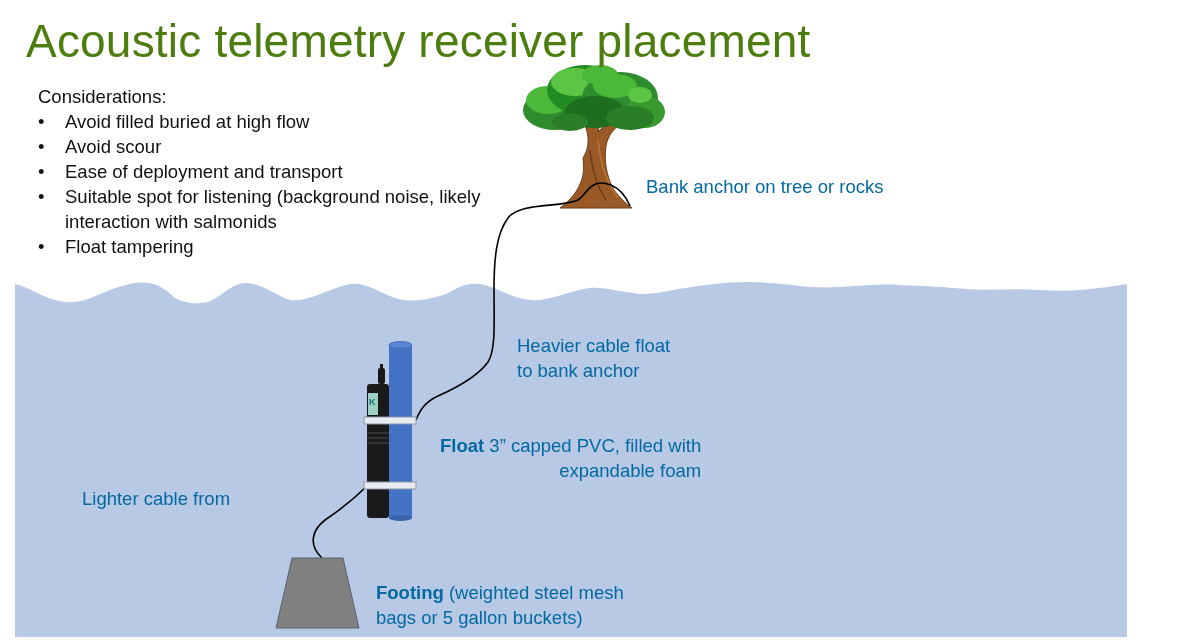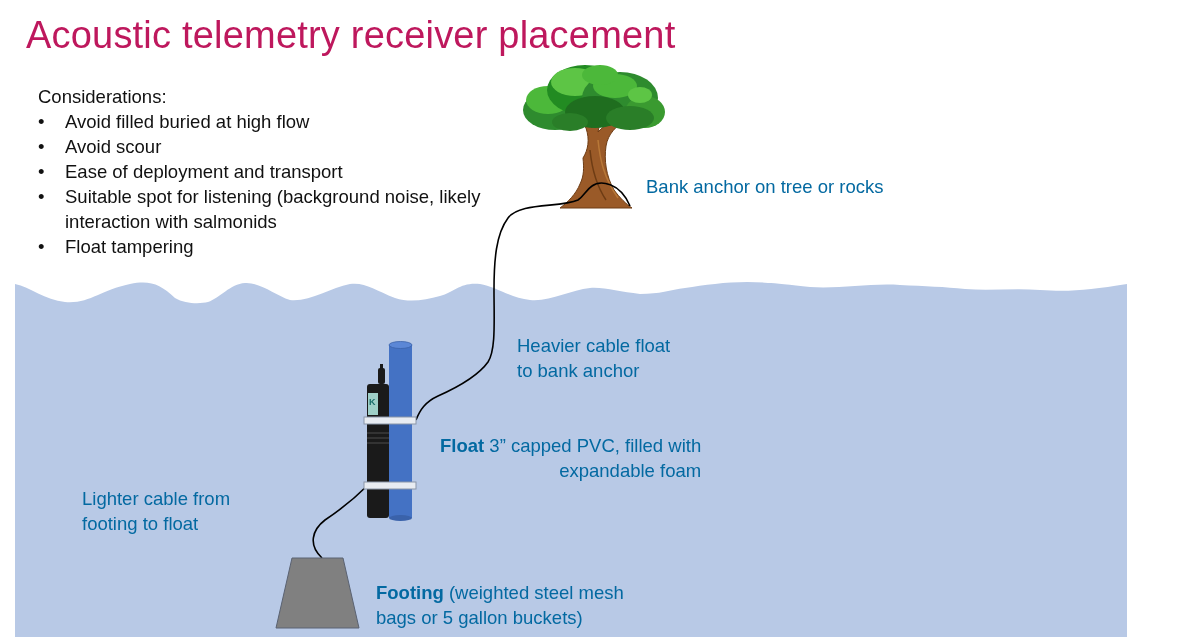--- a/index.html
+++ b/index.html
@@ -7,21 +7,21 @@
       width: 1200px; height: 643px;
       background: #ffffff;
       overflow: hidden;
       font-family: "Liberation Sans", "DejaVu Sans", sans-serif;
       color: #111;
     }
     #stage { position: relative; width: 1200px; height: 643px; }
     #scene { position: absolute; left: 0; top: 0; width: 1200px; height: 643px; }
     .title {
       position: absolute; left: 26px; top: 14px;
-      font-size: 38px; font-weight: normal; color: #be185d;
+      font-size: 46px; font-weight: normal; color: #4d7c0f;
       letter-spacing: 0.2px; white-space: nowrap;
     }
     .considerations {
       position: absolute; left: 38px; top: 84px; width: 480px;
       font-size: 18.5px; line-height: 25px;
     }
     .considerations ul { margin: 0; padding: 0; list-style: none; }
     .considerations li { position: relative; padding-left: 27px; }
     .considerations li::before {
       content: "\2022"; position: absolute; left: 0; top: 0;
@@ -108,21 +108,20 @@
     <div>to bank anchor</div>
   </div>
 
   <div class="label" style="left:440px; top:433px;text-align:right;">
     <div><b>Float</b><span> 3” capped PVC, filled with</span></div>
     <div>expandable foam</div>
   </div>
 
   <div class="label" style="left:82px; top:486px;">
     <div>Lighter cable from</div>
-    <div>footing to float</div>
   </div>
 
   <div class="label" style="left:376px; top:580px;">
     <div><b>Footing</b><span> (weighted steel mesh</span></div>
     <div>bags or 5 gallon buckets)</div>
   </div>
 
 </div>
 
 </body></html>

